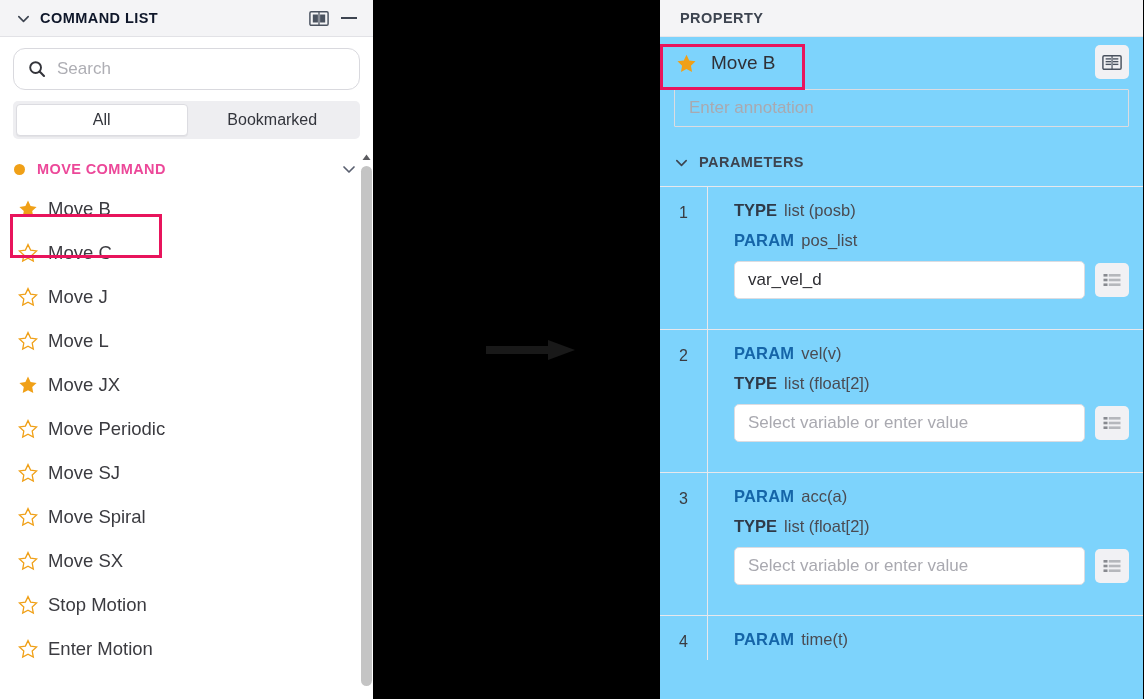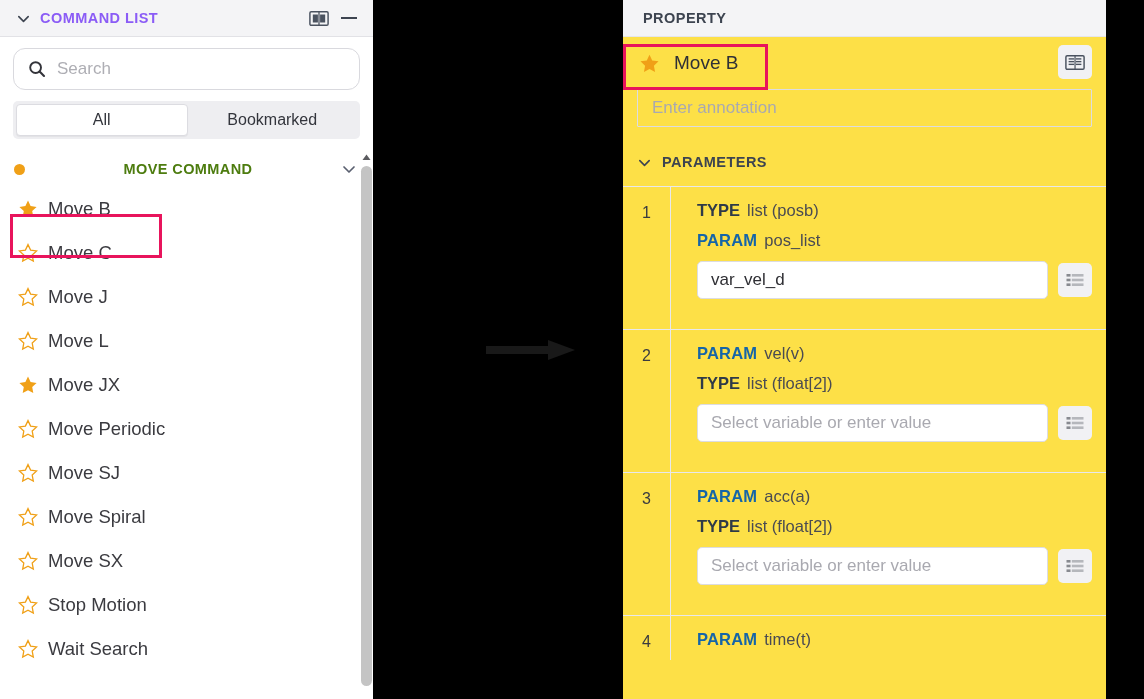--- a/index.html
+++ b/index.html
@@ -31,21 +31,21 @@
     padding: 0 12px 0 14px;
   }
   .panel-head .chev {
     width: 18px; height: 18px;
     margin-right: 8px;
     display: flex; align-items: center; justify-content: center;
   }
   .panel-head-title {
     font-size: 14.5px; font-weight: bold;
     letter-spacing: .45px;
-    color: #8b5cf6;
+    color: #0f172a;
     flex: 1;
   }
   .head-btn {
     width: 24px; height: 22px;
     display: flex; align-items: center; justify-content: center;
     margin-left: 6px;
   }
   .minimize-dash {
     display: inline-block;
     width: 16px; height: 2px;
@@ -107,23 +107,22 @@
     padding: 0 14px 0 14px;
   }
   .group-dot {
     width: 11px; height: 11px; border-radius: 50%;
     background: #f0a017;
     margin-right: 12px; flex: none;
   }
   .group-title {
     font-size: 14.5px; font-weight: bold;
     letter-spacing: .4px;
-    color: #4d7c0f;
+    color: #ec4899;
     flex: 1;
-    text-align: center;
   }
   .group-chev { width: 20px; display: flex; justify-content: center; }
 
   .cmd-item {
     display: flex; align-items: center;
     height: 44px;
     padding-left: 18px;
     cursor: pointer;
   }
   .cmd-star { width: 26px; flex: none; display: flex; align-items: center; }
@@ -168,23 +167,23 @@
     background: #000000;
   }
   .arrow {
     position: absolute;
     left: 113px; top: 338px;
   }
 
   
   .right-panel {
     position: absolute;
-    left: 623px; top: 0;
+    left: 660px; top: 0;
     width: 483px; height: 699px;
-    background: #fde047;
+    background: #7dd3fc;
     display: flex; flex-direction: column;
     overflow: hidden;
   }
   .prop-head {
     height: 37px; min-height: 37px;
     background: #f4f4f6;
     border-bottom: 1px solid #e6e6ea;
     display: flex; align-items: center;
     padding-left: 20px;
   }
@@ -441,21 +440,21 @@
           </span>
           <span class="cmd-label">Stop Motion</span>
         </div>
 
         <div class="cmd-item">
           <span class="cmd-star">
             <svg width="20" height="20" viewBox="0 0 20 20">
                 <polygon points="10,1.6 12.6,7.1 18.6,7.9 14.2,12.1 15.3,18.1 10,15.2 4.7,18.1 5.8,12.1 1.4,7.9 7.4,7.1" fill="none" stroke="#f0a017" stroke-width="1.3"></polygon>
               </svg>
           </span>
-          <span class="cmd-label">Wait Search</span>
+          <span class="cmd-label">Enter Motion</span>
         </div>
 
       </div>
 
       <div class="scrollbar">
         <div class="sb-arrow">
           <svg width="9" height="7" viewBox="0 0 9 7">
               <polygon points="4.5,0.5 8.5,6 0.5,6" fill="#5b5b5f"></polygon>
             </svg>
         </div>

